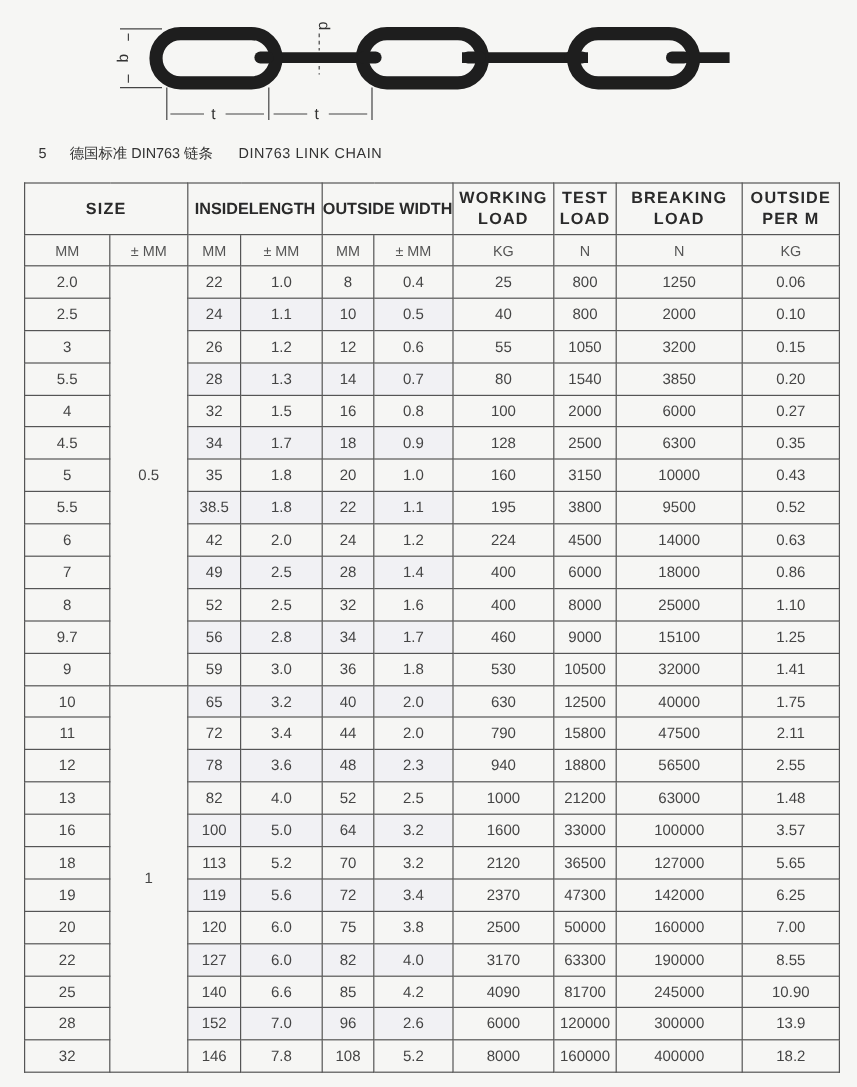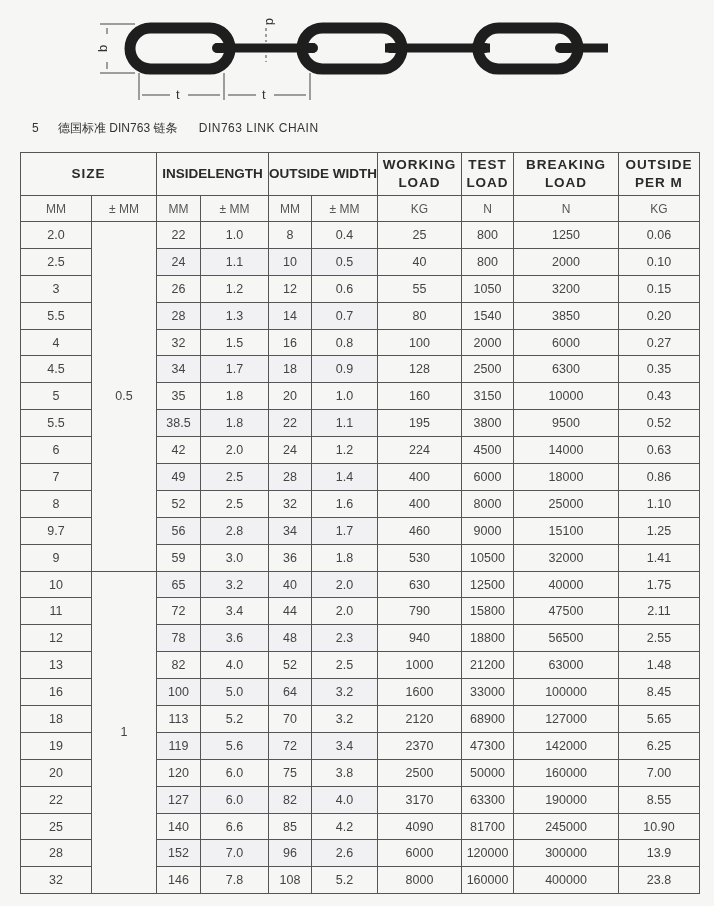--- a/index.html
+++ b/index.html
@@ -304,30 +304,30 @@
       </tr>
       <tr class="shade">
         <td class="c0">16</td>
         <td class="c2">100</td>
         <td class="c3">5.0</td>
         <td class="c4">64</td>
         <td class="c5">3.2</td>
         <td class="c6">1600</td>
         <td class="c7">33000</td>
         <td class="c8">100000</td>
-        <td class="c9">8.45</td>
+        <td class="c9">3.57</td>
       </tr>
       <tr>
         <td class="c0">18</td>
         <td class="c2">113</td>
         <td class="c3">5.2</td>
         <td class="c4">70</td>
         <td class="c5">3.2</td>
         <td class="c6">2120</td>
-        <td class="c7">68900</td>
+        <td class="c7">36500</td>
         <td class="c8">127000</td>
         <td class="c9">5.65</td>
       </tr>
       <tr class="shade">
         <td class="c0">19</td>
         <td class="c2">119</td>
         <td class="c3">5.6</td>
         <td class="c4">72</td>
         <td class="c5">3.4</td>
         <td class="c6">2370</td>
@@ -381,16 +381,16 @@
       </tr>
       <tr>
         <td class="c0">32</td>
         <td class="c2">146</td>
         <td class="c3">7.8</td>
         <td class="c4">108</td>
         <td class="c5">5.2</td>
         <td class="c6">8000</td>
         <td class="c7">160000</td>
         <td class="c8">400000</td>
-        <td class="c9">23.8</td>
+        <td class="c9">18.2</td>
       </tr>
     </tbody>
 </table>
 
 </body></html>

